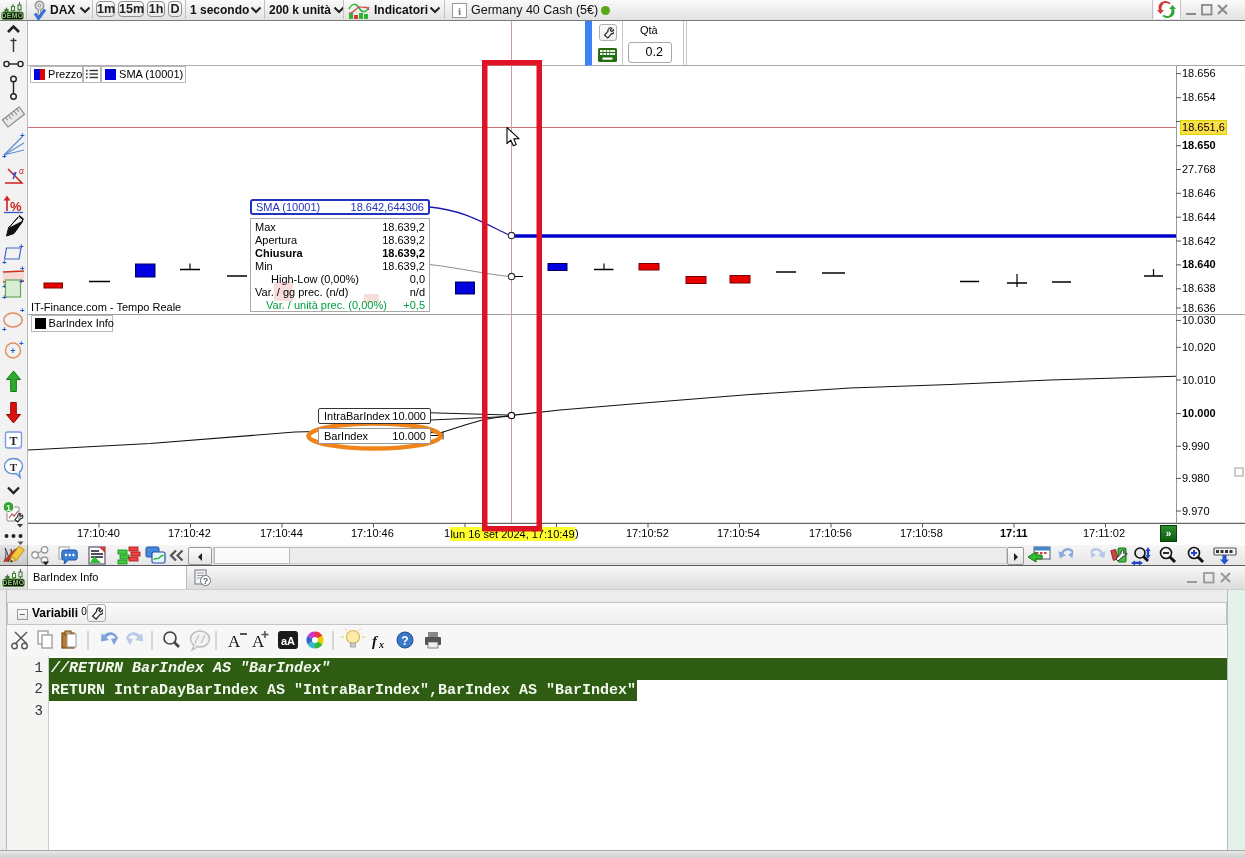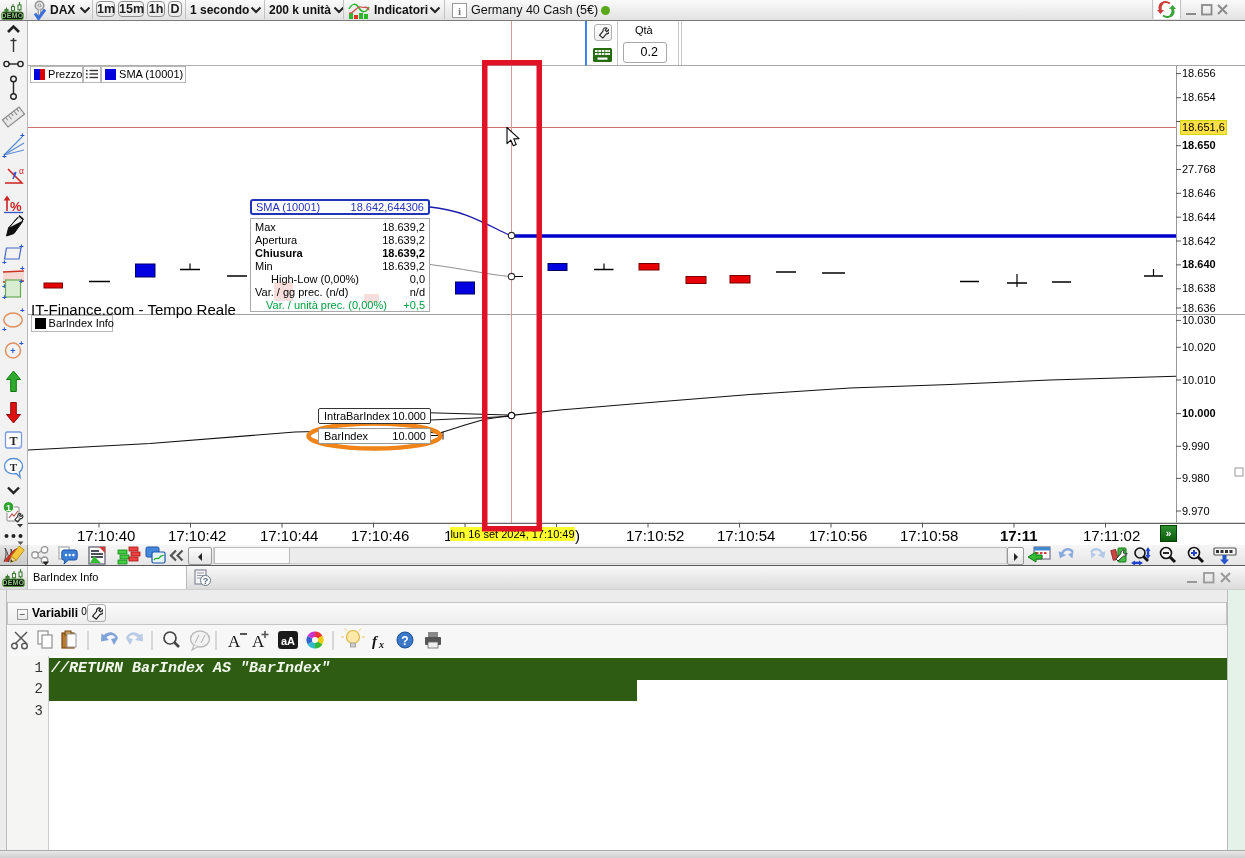--- a/index.html
+++ b/index.html
@@ -14,31 +14,31 @@
   .tfbtn{position:absolute;top:1px;height:16px;border:1px solid #909090;border-radius:4px;
     font-size:12.5px;font-weight:bold;color:#222;text-align:center;line-height:14px;
     background:linear-gradient(#fcfcfc,#e8e8e8);}
   .chev{position:absolute;top:6px;}
   
   #sidebar{position:absolute;left:0;top:21px;width:28px;height:524px;
     background:#f2f2f2;border-right:1px solid #b8b8b8;}
   #sidebar svg{position:absolute;left:0;}
   
   #orderbar{position:absolute;left:585px;top:21px;width:660px;height:45px;
-    background:#fff;border-bottom:1px solid #a8a8a8;border-left:2px solid #3b82f6;}
+    background:#fff;border-bottom:1px solid #a8a8a8;border-left:7px solid #3b82f6;}
   
   #chartsvg{position:absolute;left:0;top:21px;}
   .axlab{position:absolute;left:1182px;font-size:11px;color:#000;height:13px;line-height:13px;}
   .legbox{position:absolute;top:66px;height:17px;background:#fff;border:1px solid #b8b8b8;
     font-size:11px;line-height:15px;color:#000;padding-left:3px;white-space:nowrap;}
   .sw{display:inline-block;width:11px;height:11px;vertical-align:-1.5px;}
   .ttip{position:absolute;background:#fff;font-size:11px;color:#000;}
   .trow{height:13.15px;line-height:13.3px;position:relative;}
   .trow .v{position:absolute;right:4px;top:0;}
-  .tlab{position:absolute;font-size:15px;color:#000;white-space:nowrap;}
+  .tlab{position:absolute;font-size:11px;color:#000;white-space:nowrap;}
   
   #scrollbar-row{position:absolute;left:0;top:545px;width:1245px;height:21px;
     background:linear-gradient(#f6f6f6,#e6e6e6);border-bottom:1px solid #5a5a5a;}
   
   #bwin{position:absolute;left:0;top:566px;width:1245px;height:292px;background:#ececec;}
   #btitle{position:absolute;left:0;top:0;width:1245px;height:24px;
     background:linear-gradient(#f8f8f8,#dcdcdc);border-bottom:1px solid #cfcfcf;}
   #vbar{position:absolute;left:7px;top:36px;width:1220px;height:23px;
     background:linear-gradient(#fbfbfb,#ededed);border:1px solid #c5c5c5;}
   #edtool{position:absolute;left:7px;top:59px;width:1220px;height:31px;background:#f7f7f7;}
@@ -730,15 +730,16 @@
   </div>
   <div id="editor">
     <div id="gutter">
       <div class="lnum" style="top:3.5px">1</div>
       <div class="lnum" style="top:25px">2</div>
       <div class="lnum" style="top:46.5px">3</div>
     </div>
     <div class="cline" style="top:2.3px;width:1178px"></div>
     <div class="cline" style="top:23.8px;width:588px"></div>
     <div class="ctext" style="top:4px;font-style:italic;font-weight:bold">//RETURN BarIndex AS "BarIndex"</div>
+    <div class="ctext" style="top:25.5px;font-weight:bold">RETURN IntraDayBarIndex AS "IntraBarIndex",BarIndex AS "BarIndex"</div>
   </div>
   <div class="abs" style="left:0;top:284px;width:1245px;height:8px;background:linear-gradient(#e8e8e8,#cfcfcf);border-top:1px solid #aaa"></div>
 </div>
 
 </body></html>

